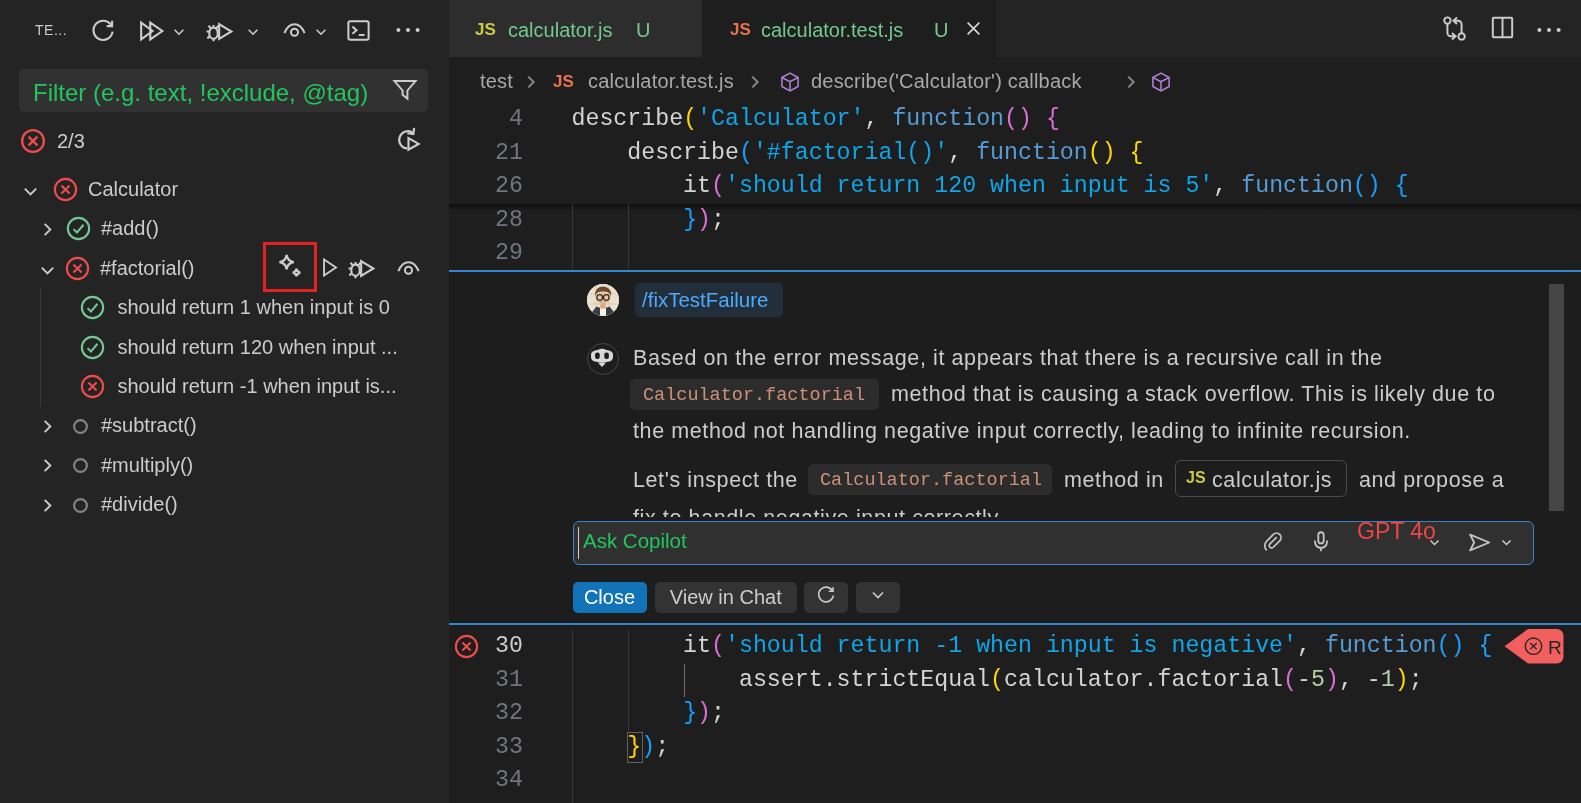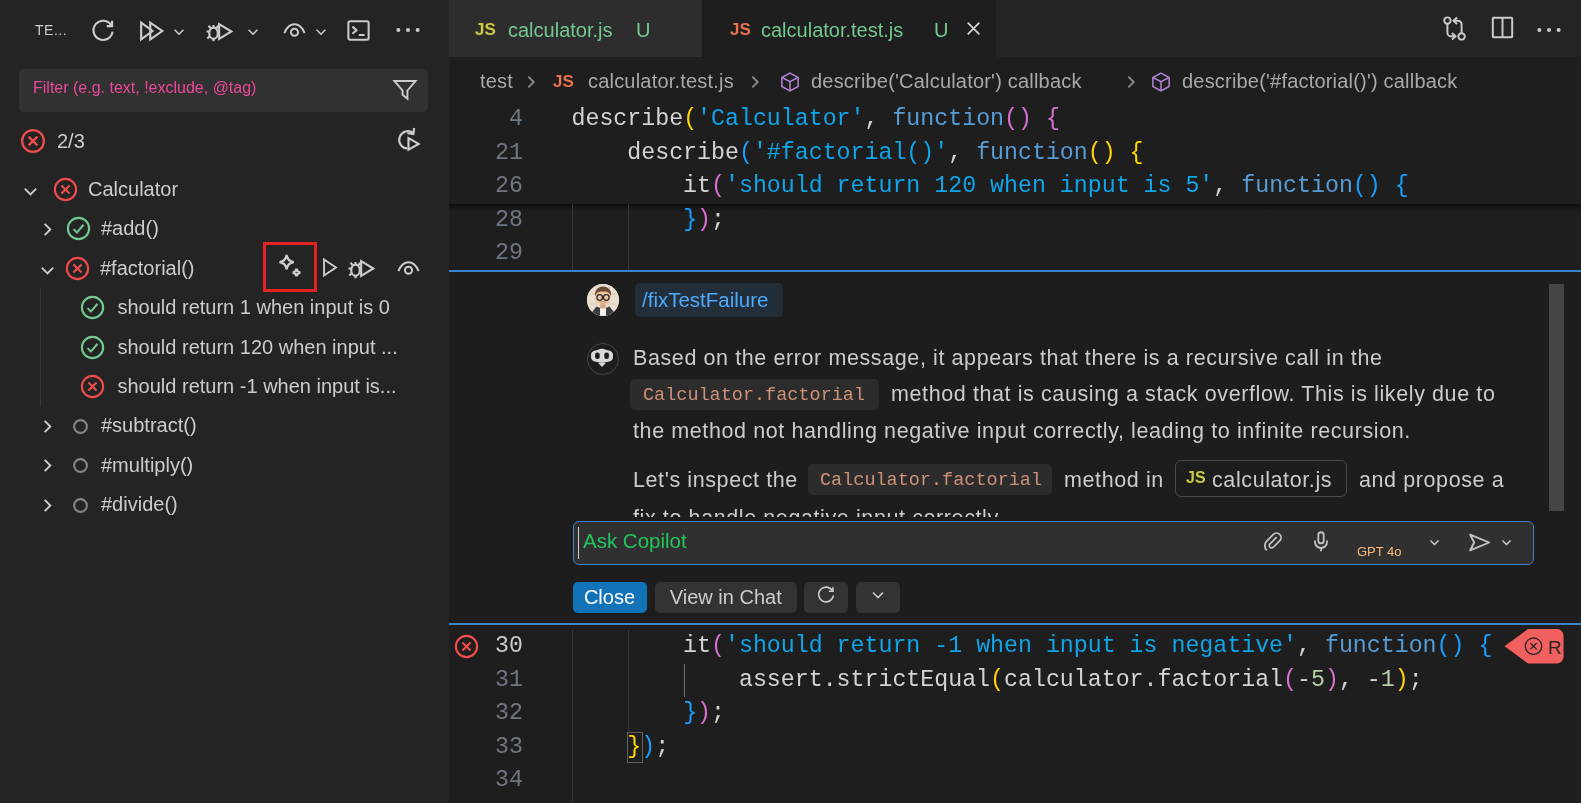--- a/index.html
+++ b/index.html
@@ -59,21 +59,21 @@
         <rect x="2" y="2.5" width="12" height="11" rx="1"></rect>
         <path d="M4.4 5.7 L6.8 7.8 L4.4 9.9 M8.2 10.6 H11.6"></path>
       </svg>
     <svg class="abs" style="left:394px;top:22px" width="28" height="16" viewBox="0 0 16 9" fill="#cccccc">
         <circle cx="2.5" cy="4.5" r="1.15"></circle>
         <circle cx="8" cy="4.5" r="1.15"></circle>
         <circle cx="13.5" cy="4.5" r="1.15"></circle>
       </svg>
 
     <div class="abs" style="left:19px;top:69px;width:409px;height:43px;background:#313131;border-radius:5px"></div>
-    <div class="abs" style="left:33px;top:79px;font-size:16px;color:#ec4899">Filter (e.g. text, !exclude, @tag)</div>
+    <div class="abs" style="left:33px;top:79px;font-size:24px;color:#22c55e">Filter (e.g. text, !exclude, @tag)</div>
     <svg class="abs" style="left:392px;top:77px" width="26" height="26" viewBox="0 0 16 16" fill="none" stroke="#cccccc" stroke-width="1.2">
         <path d="M1.5 2.5 H14.5 L9.5 8.3 V13.4 L6.5 11 V8.3 Z"></path>
       </svg>
 
     <svg class="abs" style="left:20px;top:128px" width="26" height="26" viewBox="0 0 16 16" fill="none" stroke="#f14c4c" stroke-width="1.4">
         <circle cx="8" cy="8" r="6.7"></circle>
         <path d="M5.3 5.3 L10.7 10.7 M10.7 5.3 L5.3 10.7"></path>
       </svg>
     <div class="abs" style="left:57px;top:130px;font-size:20px;color:#cccccc">2/3</div>
     <svg class="abs" style="left:392px;top:125px" width="30" height="30" viewBox="0 0 16 16" fill="none" stroke="#cccccc" stroke-width="1.15">
@@ -207,21 +207,20 @@
           <path d="M2.1 4.7 L8 7.8 L13.9 4.7 M8 7.8 V14.4"></path>
         </svg>
       <div class="abs" style="left:362px;top:12.5px">describe('Calculator') callback</div>
       <svg class="abs bc" style="left:673px;top:16px" width="18" height="18" viewBox="0 0 16 16" fill="none" stroke="#8a8a8a" stroke-width="1.7">
           <path d="M5.6 3.2 L10.4 8 L5.6 12.8"></path>
         </svg>
       <svg class="abs" style="left:701px;top:13.5px" width="22" height="22" viewBox="0 0 16 16" fill="none" stroke="#b180d7" stroke-width="1.1">
           <path d="M8 1.6 L13.9 4.7 V11.3 L8 14.4 L2.1 11.3 V4.7 Z"></path>
           <path d="M2.1 4.7 L8 7.8 L13.9 4.7 M8 7.8 V14.4"></path>
         </svg>
-      <div class="abs" style="left:733px;top:12.5px">describe('#factorial()') callback</div>
     </div>
     <div id="code">
       <div class="ln" style="top:103px">4</div>
       <div class="cl" style="top:103px"><span class="w">describe</span><span class="g">(</span><span class="o">'Calculator'</span><span class="w">, </span><span class="b">function</span><span class="p">()</span><span class="p"> {</span></div>
       <div class="ln" style="top:136.5px">21</div>
       <div class="cl" style="top:136.5px"><span class="w">    describe</span><span class="u">(</span><span class="o">'#factorial()'</span><span class="w">, </span><span class="b">function</span><span class="g">()</span><span class="g"> {</span></div>
       <div class="ln" style="top:170px">26</div>
       <div class="cl" style="top:170px"><span class="w">        it</span><span class="p">(</span><span class="o">'should return 120 when input is 5'</span><span class="w">, </span><span class="b">function</span><span class="u">()</span><span class="u"> {</span></div>
       <div class="abs" style="left:0;top:203.5px;width:1132px;height:7px;background:linear-gradient(rgba(0,0,0,0.55),rgba(0,0,0,0))"></div>
       <div class="abs ig" style="left:123.3px;top:203.5px;height:67px"></div>
@@ -301,21 +300,21 @@
       <div class="abs" style="left:123.5px;top:249px;width:961px;height:44px;background:#303030;border:1.5px solid #3c82c8;border-radius:6px"></div>
       <div class="abs" style="left:128.5px;top:255px;width:1.6px;height:32px;background:#cfcfcf"></div>
       <div class="abs" style="left:134px;top:257px;font-size:20.5px;color:#22c55e">Ask Copilot</div>
       <svg class="abs" style="left:812px;top:259px" width="23" height="23" viewBox="0 0 16 16" fill="none" stroke="#c5c5c5" stroke-width="1.2">
           <path d="M10.9 4.3 L6.2 9 a1.6 1.6 0 0 0 2.3 2.3 L13 6.8 a3.1 3.1 0 0 0 -4.4 -4.4 L4 7 a4.6 4.6 0 0 0 0 6.5"></path>
         </svg>
       <svg class="abs" style="left:860px;top:258px" width="24" height="24" viewBox="0 0 16 16" fill="none" stroke="#c5c5c5" stroke-width="1.2">
           <rect x="6.2" y="1.5" width="3.6" height="7.4" rx="1.8"></rect>
           <path d="M4 7 v1 a4 4 0 0 0 8 0 V7 M8 12 v2.2"></path>
         </svg>
-      <div class="abs" style="left:908px;top:272px;font-size:13px;color:#fdba74">GPT 4o</div>
+      <div class="abs" style="left:908px;top:246px;font-size:23px;color:#ef4444">GPT 4o</div>
       <svg class="abs" style="left:979px;top:264px" width="13" height="13" viewBox="0 0 16 16" fill="none" stroke="#cccccc" stroke-width="1.8">
           <path d="M3 5.5 L8 10.5 L13 5.5"></path>
         </svg>
       <svg class="abs" style="left:1018px;top:258px" width="25" height="25" viewBox="0 0 16 16" fill="none" stroke="#c5c5c5" stroke-width="1.2">
           <path d="M2 3 L14.2 8 L2 13 L4.6 8 Z" stroke-linejoin="round"></path>
         </svg>
       <svg class="abs" style="left:1051px;top:264px" width="13" height="13" viewBox="0 0 16 16" fill="none" stroke="#cccccc" stroke-width="1.8">
           <path d="M3 5.5 L8 10.5 L13 5.5"></path>
         </svg>
 

